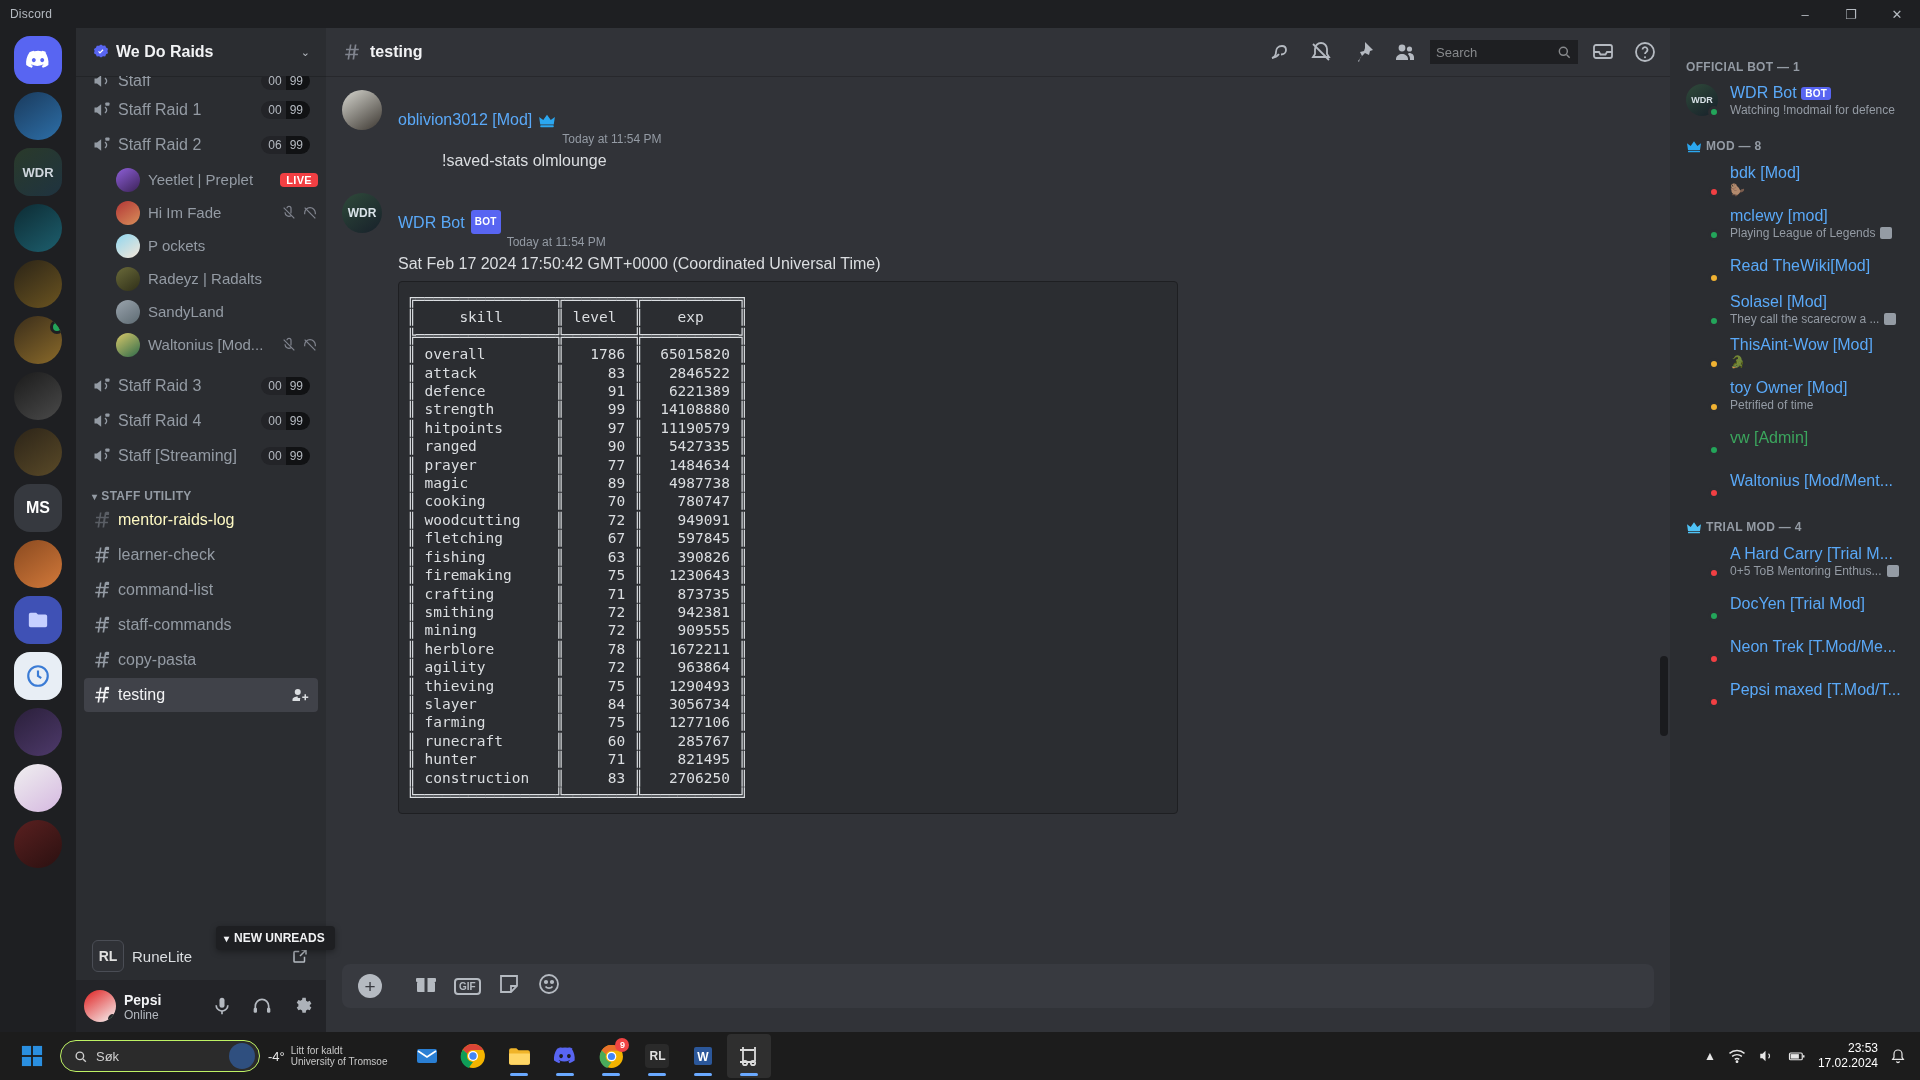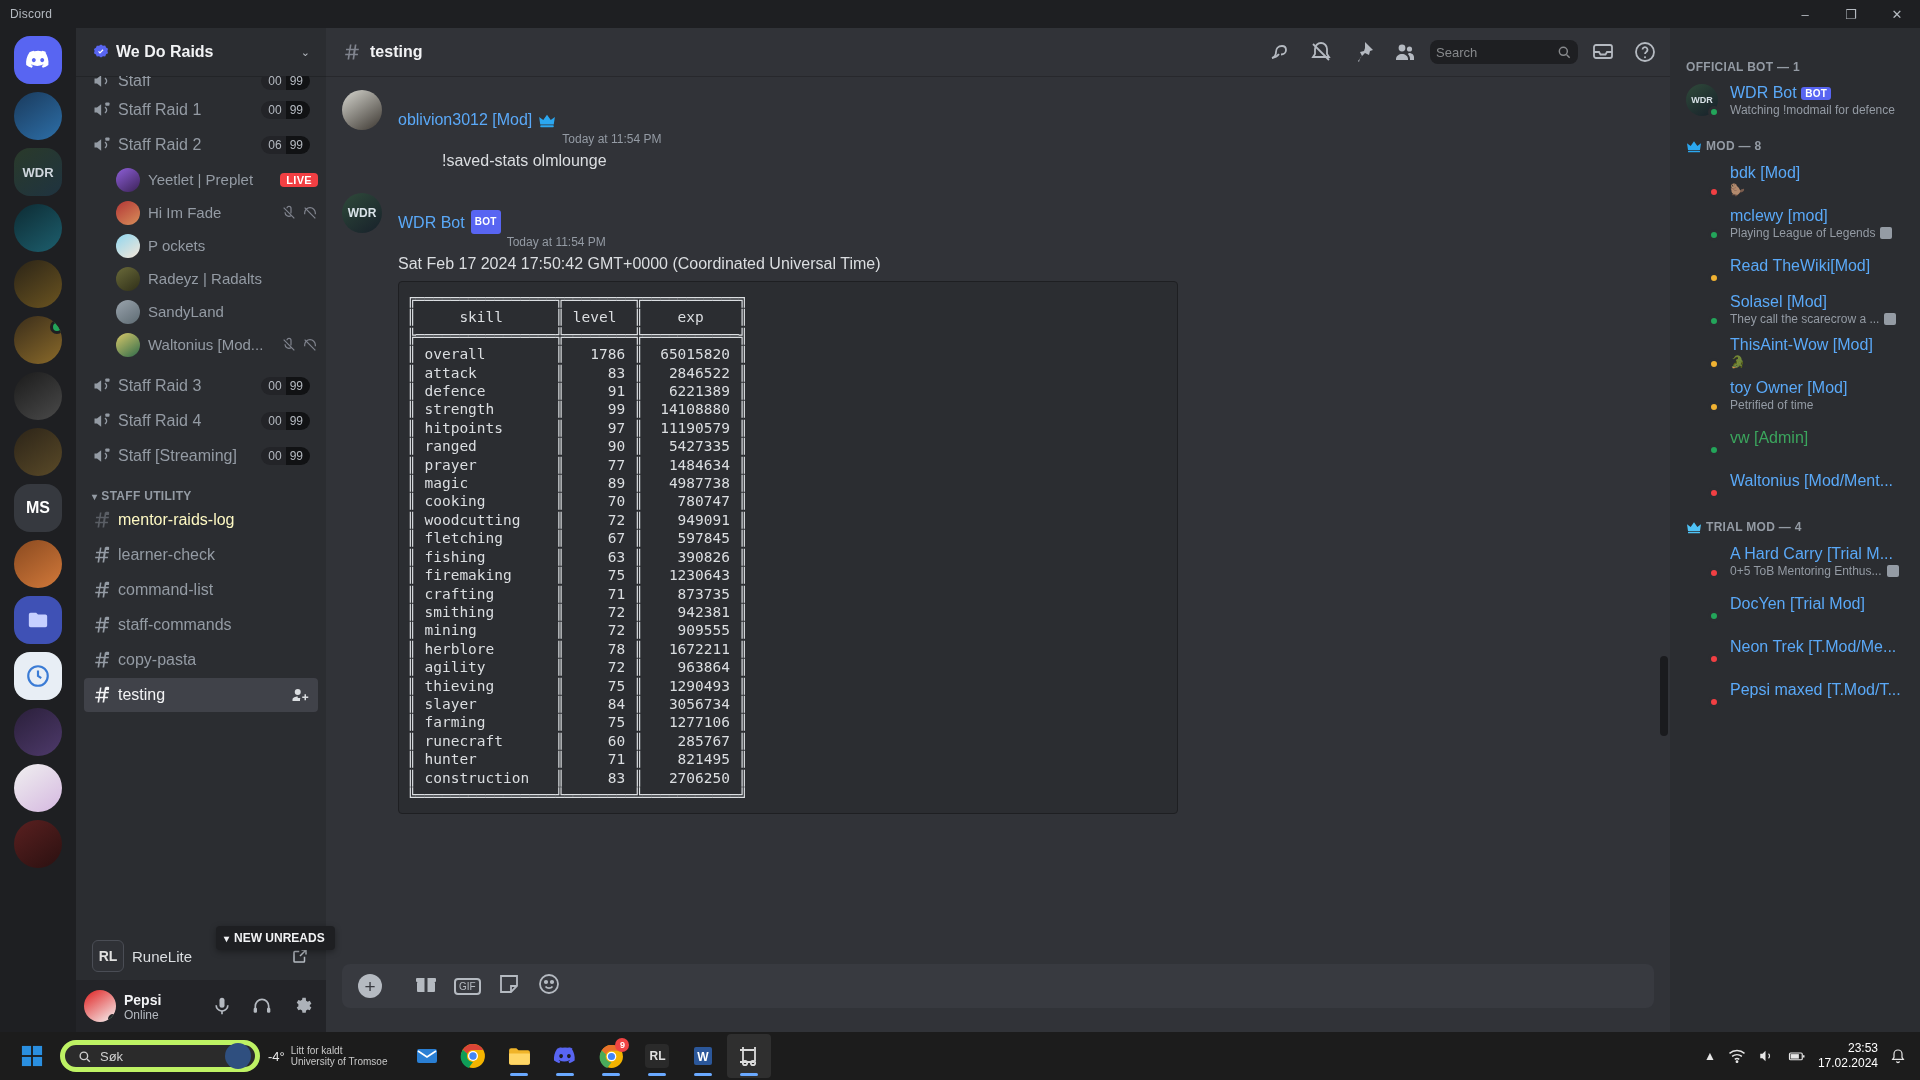--- a/index.html
+++ b/index.html
@@ -132,21 +132,21 @@
   
   .chat { flex: 1; display: flex; flex-direction: column; background: #313338; min-width: 0; }
   .chat-header {
     height: 48px; flex: 0 0 48px; display: flex; align-items: center; gap: 8px;
     padding: 0 8px 0 16px; box-shadow: 0 1px 0 rgba(0,0,0,.2); position: relative; z-index: 2;
   }
   .chat-header .hname { color: #f2f3f5; font-size: 16px; font-weight: bold; }
   .chat-header .hspacer { flex: 1; }
   .hicon { width: 34px; height: 34px; display: flex; align-items: center; justify-content: center; color: #b5bac1; }
   .searchbox {
-    width: 148px; height: 24px; background: #1e1f22; border-radius: 8px;
+    width: 148px; height: 24px; background: #1e1f22; border-radius: 0;
     display: flex; align-items: center; padding: 0 6px; gap: 4px;
   }
   .searchbox input {
     flex: 1; background: transparent; border: none; outline: none;
     color: #dbdee1; font-size: 13px; font-family: "Liberation Sans", sans-serif; min-width: 0;
   }
   .searchbox input::placeholder { color: #87898c; }
 
   .messages { flex: 1; overflow: hidden; position: relative; padding-bottom: 8px; }
   .msg { display: flex; padding: 2px 48px 2px 16px; margin-top: 17px; }
@@ -176,21 +176,21 @@
     background: #383a40; border-radius: 8px; min-height: 44px;
     display: flex; align-items: center; padding: 0 16px 0 0; gap: 16px;
   }
   .composer .plus {
     width: 24px; height: 24px; border-radius: 50%; background: #b5bac1;
     color: #383a40; display: flex; align-items: center; justify-content: center;
     font-size: 19px; line-height: 1; margin: 0 16px; flex: 0 0 24px;
   }
   .composer .cinput { flex: 1; color: #6d6f78; font-size: 16px; }
   .composer .citems { display: flex; align-items: center; gap: 16px; color: #b5bac1; }
-  .gif-btn { border: 2px solid #b5bac1; border-radius: 4px; font-size: 10px; font-weight: normal;
+  .gif-btn { border: 2px solid #b5bac1; border-radius: 4px; font-size: 10px; font-weight: bold;
              color: #b5bac1; padding: 1px 3px; line-height: 11px; }
 
   .scrollbar-chat {
     position: absolute; right: 2px; width: 8px; background: #1a1b1e; border-radius: 4px;
   }
 
   
   .members {
     width: 250px; flex: 0 0 250px; background: #2b2d31;
     padding-top: 16px; overflow: hidden;
@@ -224,21 +224,21 @@
 
   
   .taskbar {
     position: absolute; left: 0; bottom: 0; width: 1920px; height: 48px;
     background: #1c1c1cdd; display: flex; align-items: center; padding: 0 8px;
   }
   .start-btn { width: 48px; height: 48px; display: flex; align-items: center; justify-content: center; }
   .tb-search {
     width: 200px; height: 32px; background: #2b2b2b; border-radius: 16px;
     display: flex; align-items: center; gap: 8px; padding: 0 4px 0 12px; margin-left: 4px;
-    border: 5px solid #bef264;
+    border: 1px solid #bef264;
   }
   .tb-search .q { color: #cfcfcf; font-size: 13px; flex: 1; }
   .tb-search .thumb { width: 26px; height: 26px; border-radius: 50%; overflow: hidden;
                       background: #2f4f7f; }
   .weather { display: flex; align-items: center; gap: 6px; margin-left: 8px; color: #e6e6e6; }
   .weather .wt { font-size: 13px; }
   .weather .ws { font-size: 10px; color: #c8c8c8; line-height: 11px; }
   .tb-apps { display: flex; align-items: center; gap: 2px; margin-left: 18px; }
   .tb-app {
     width: 44px; height: 44px; display: flex; align-items: center; justify-content: center;

